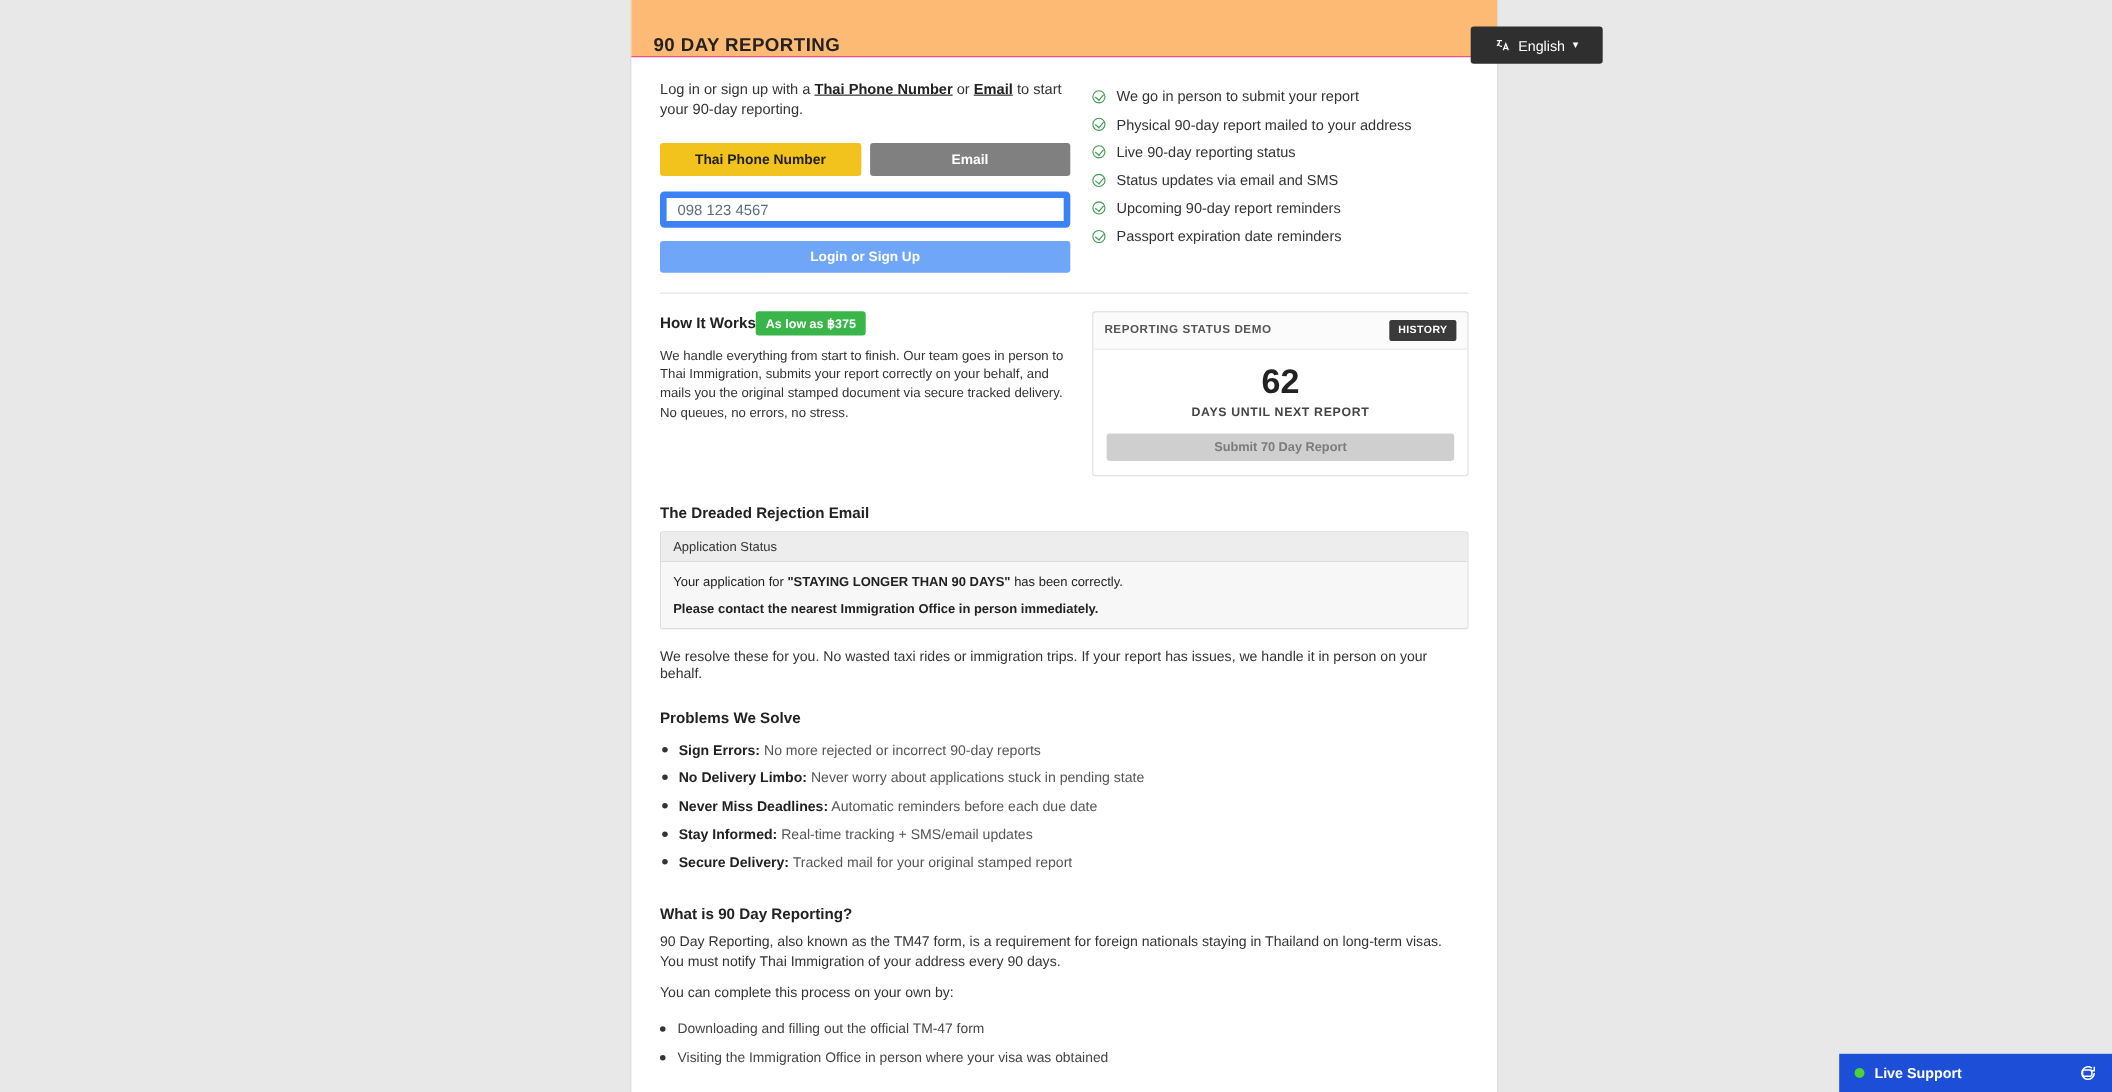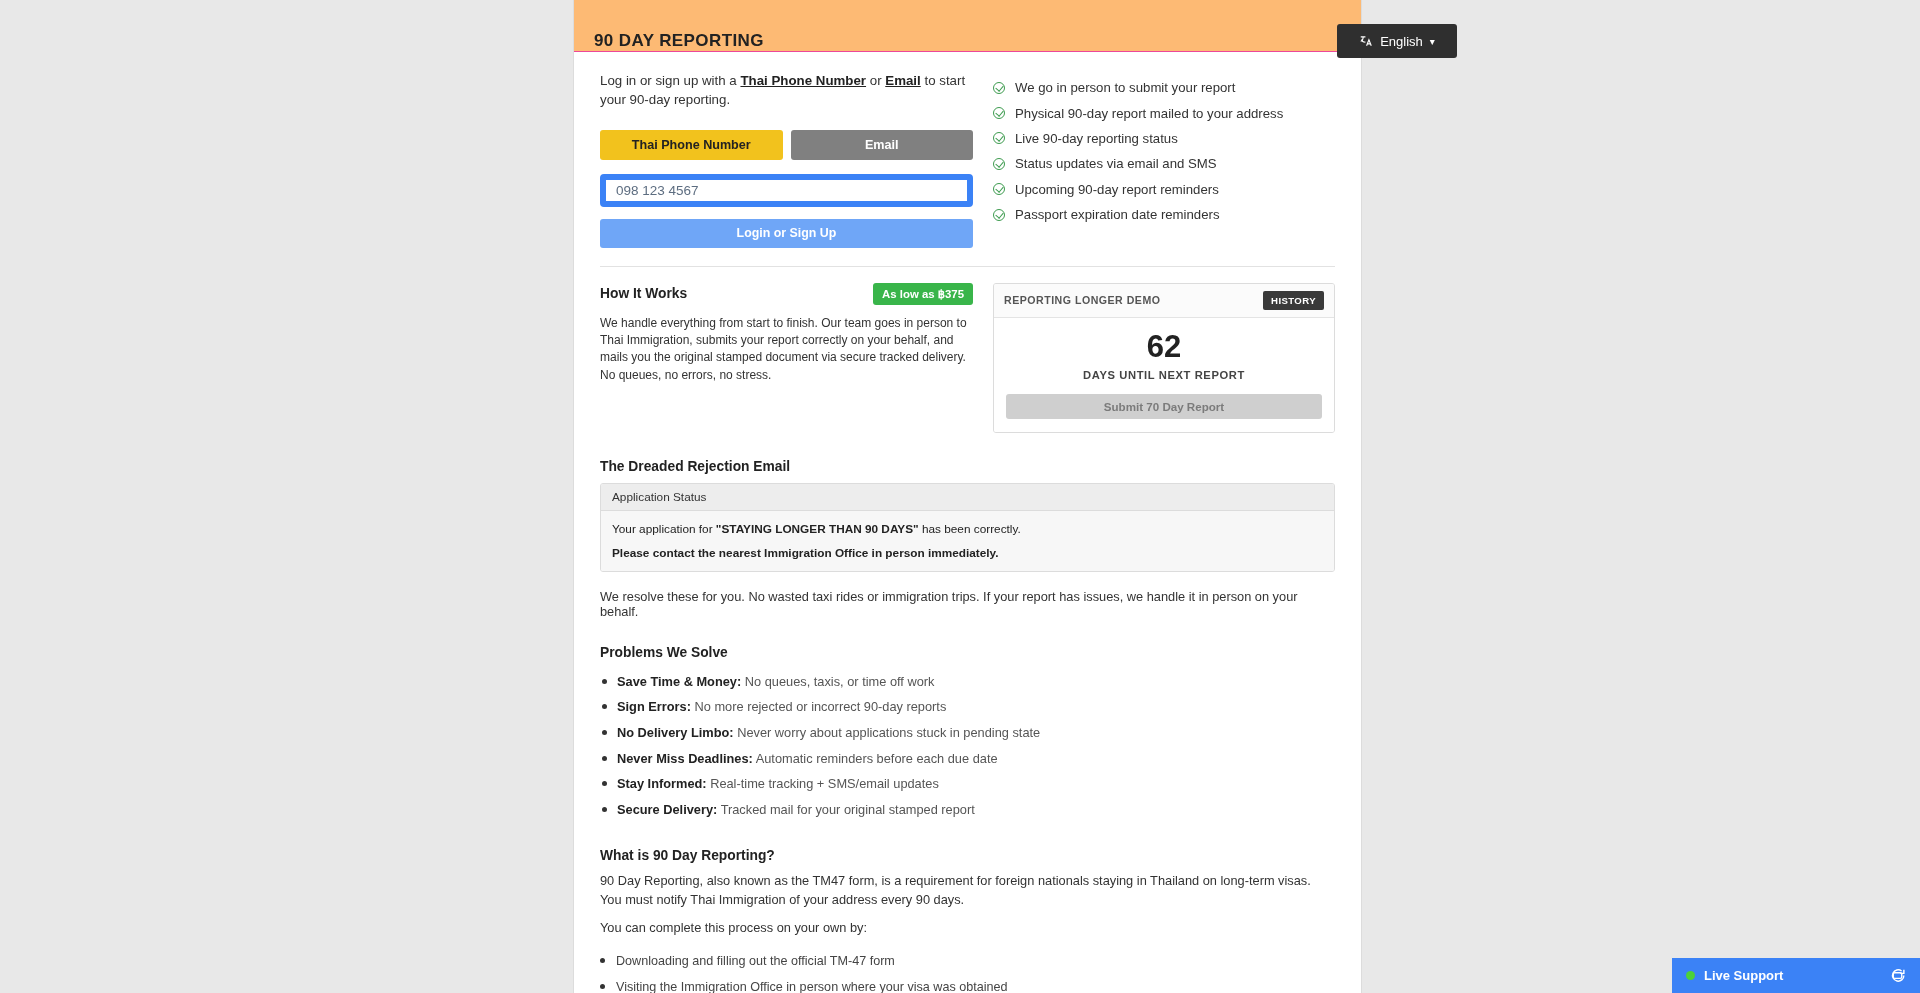--- a/index.html
+++ b/index.html
@@ -142,21 +142,21 @@
     border-bottom: 1.4px solid #3d9b4f;
     transform: rotate(40deg);
   }
 
   .divider { border-top: 1px solid #e2e2e2; margin-top: 18px; }
 
   
   .hiw-row { display: flex; gap: 20px; padding-top: 16px; }
   .hiw-left { width: 373px; }
   .hiw-head {
-    display: flex; align-items: center; justify-content: space-between;
+    display: flex; align-items: center; justify-content: flex-start;
   }
   .hiw-title { font-size: 13.8px; font-weight: bold; color: #222; }
   .price-badge {
     background: #39b54a;
     color: #fff;
     font-size: 11.4px;
     font-weight: bold;
     padding: 4px 9px;
     border-radius: 3px;
   }
@@ -243,21 +243,21 @@
   .steps li {
     font-size: 12.6px; color: #444;
     height: 26px; display: flex; align-items: center; gap: 11px;
   }
 
   
   .live-support {
     position: absolute;
     right: 0; bottom: 0;
     width: 248px; height: 35px;
-    background: #3b82f6;
+    background: #1d4ed8;
     display: flex; align-items: center;
     padding: 0 14px;
     gap: 9px;
     cursor: pointer;
   }
   .ls-dot { width: 9px; height: 9px; border-radius: 50%; background: #4cd137; }
   .ls-label { color: #fff; font-size: 13px; font-weight: bold; flex: 1; }
   .ls-icon { color: #fff; display: flex; align-items: center; }
 </style>
 </head>
@@ -333,21 +333,21 @@
         <div class="hiw-left">
           <div class="hiw-head">
             <div class="hiw-title">How It Works</div>
             <div class="price-badge">As low as ฿375</div>
           </div>
           <p class="hiw-text">We handle everything from start to finish. Our team goes in person to Thai Immigration, submits your report correctly on your behalf, and mails you the original stamped document via secure tracked delivery. No queues, no errors, no stress.</p>
         </div>
 
         <div class="demo-card">
           <div class="demo-head">
-            <span class="demo-head-title">REPORTING LONGER DEMO</span>
+            <span class="demo-head-title">REPORTING STATUS DEMO</span>
             <span class="history-btn">HISTORY</span>
           </div>
           <div class="demo-body">
             <div class="days-num">62</div>
             <div class="days-label">DAYS UNTIL NEXT REPORT</div>
             <button class="submit-report-btn">Submit 70 Day Report</button>
           </div>
         </div>
       </div>
 
@@ -356,24 +356,20 @@
         <div class="reject-head">Application Status</div>
         <div class="reject-body">
           <p class="reject-line"><span class="normal">Your application for </span><span>"STAYING LONGER THAN 90 DAYS"</span><span class="normal"> has been correctly.</span></p>
           <p class="reject-line">Please contact the nearest Immigration Office in person immediately.</p>
         </div>
       </div>
       <p class="resolve-text">We resolve these for you. No wasted taxi rides or immigration trips. If your report has issues, we handle it in person on your behalf.</p>
 
       <div class="section-title">Problems We Solve</div>
       <ul class="problems">
-        <li>
-            <span class="dot"></span>
-            <span><b>Save Time &amp; Money:</b><span> No queues, taxis, or time off work</span></span>
-          </li>
         <li>
             <span class="dot"></span>
             <span><b>Sign Errors:</b><span> No more rejected or incorrect 90-day reports</span></span>
           </li>
         <li>
             <span class="dot"></span>
             <span><b>No Delivery Limbo:</b><span> Never worry about applications stuck in pending state</span></span>
           </li>
         <li>
             <span class="dot"></span>

